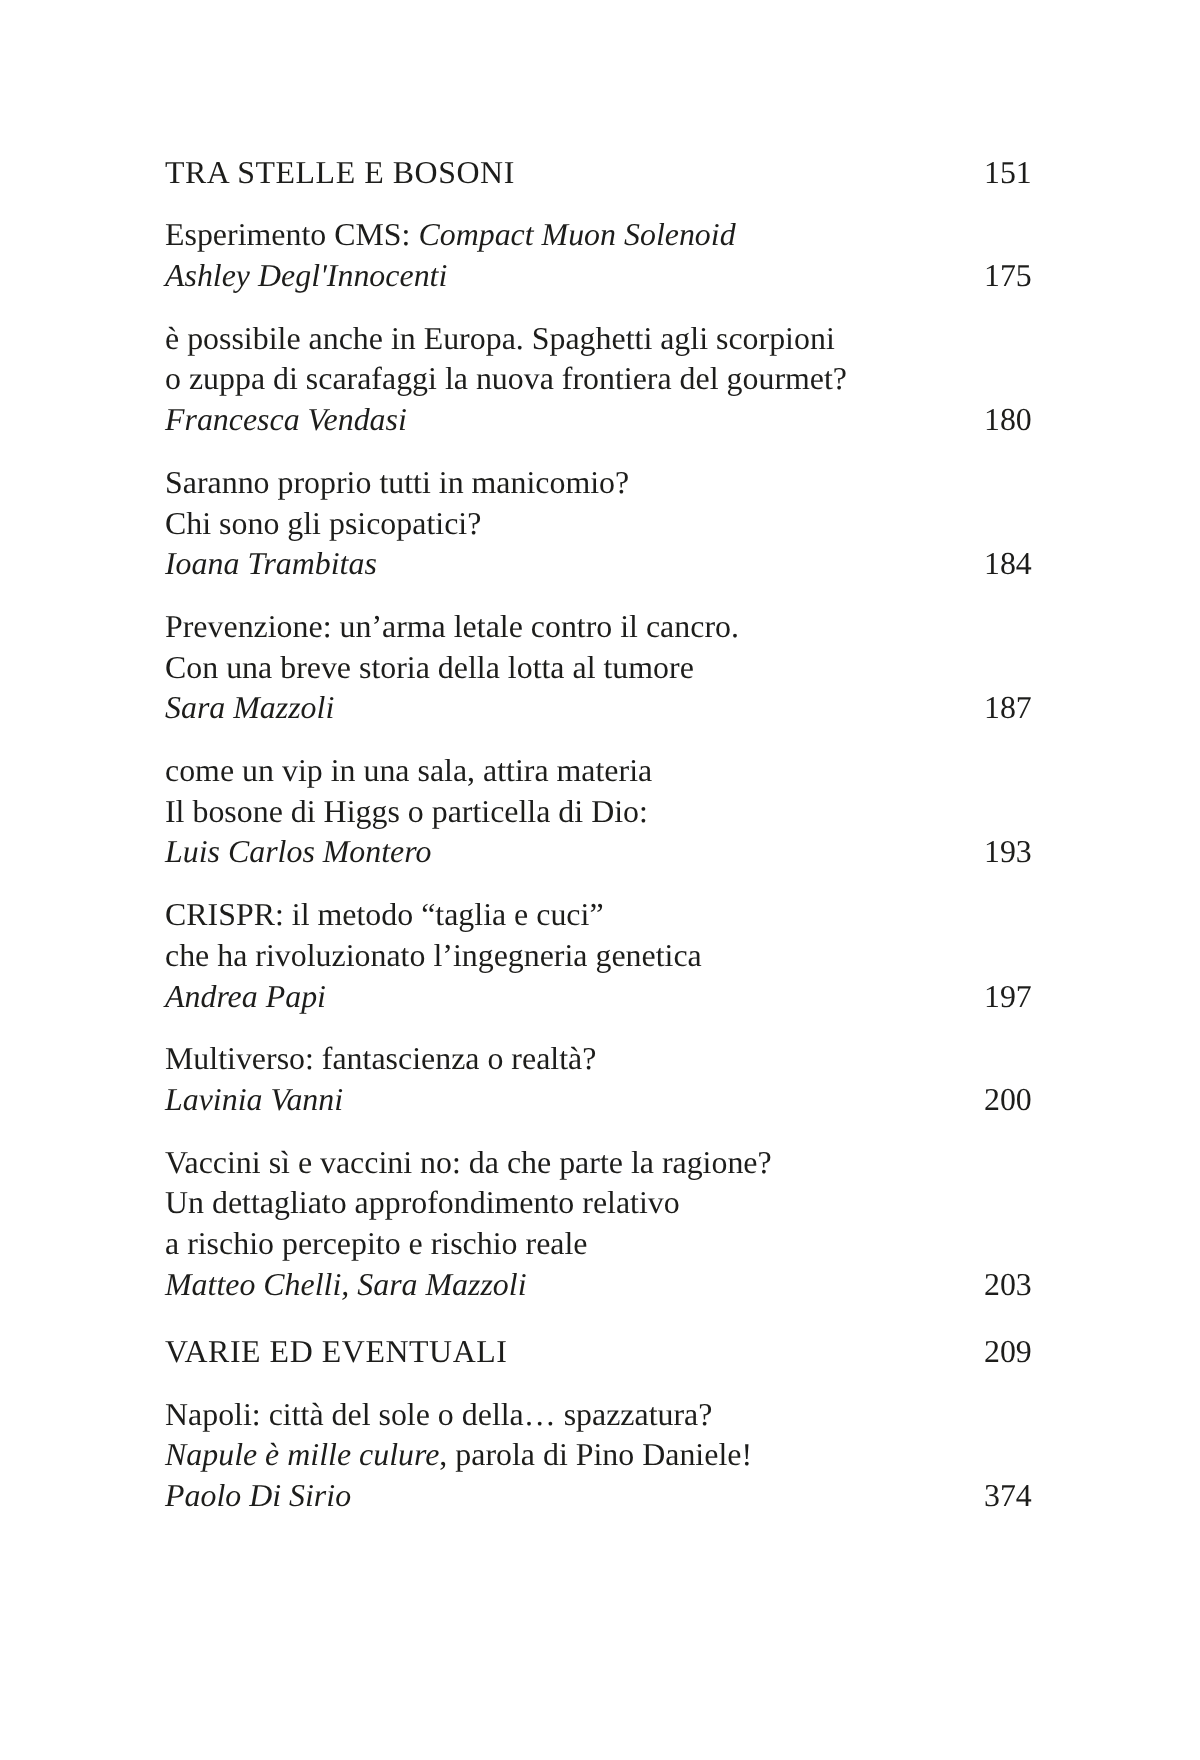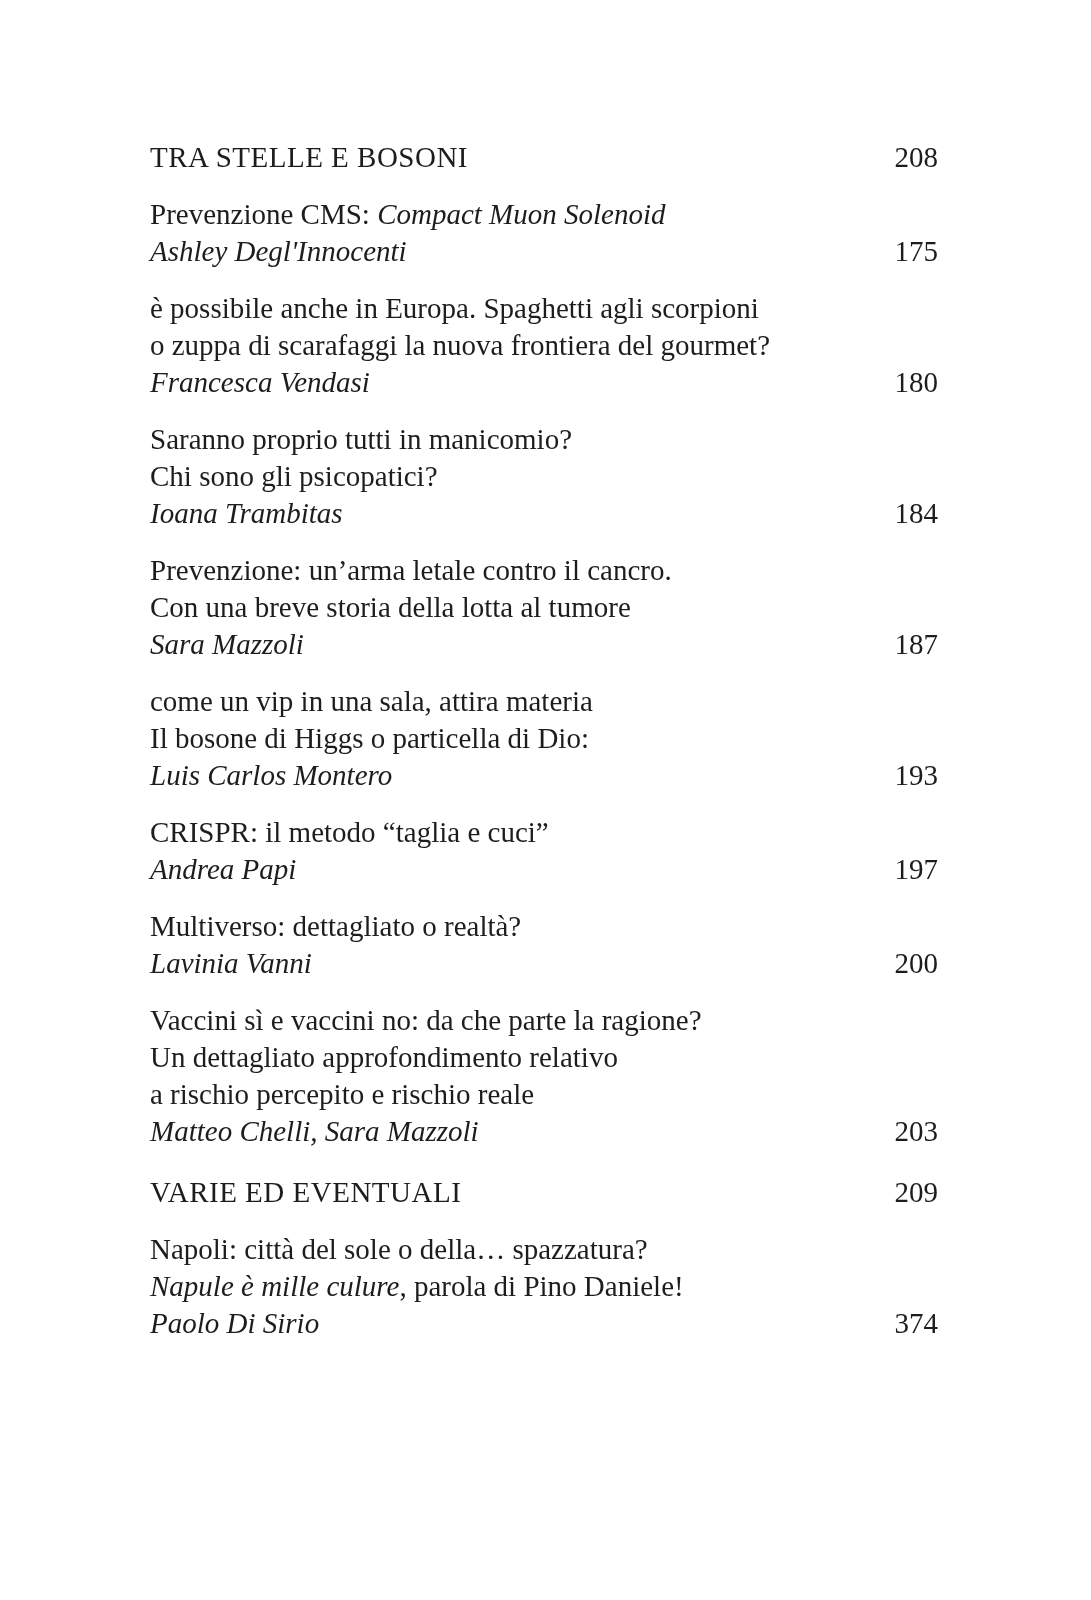--- a/index.html
+++ b/index.html
@@ -45,24 +45,24 @@
     font-size: 29px;
     flex: 0 0 auto;
     padding-left: 20px;
   }
 </style>
 </head>
 <body>
 
 <div class="toc" id="toc-root">
     <div class="entry section">
-      <div class="line"><span class="line-text"><span class="seg">TRA STELLE E BOSONI</span></span><span class="page-num">208</span></div>
+      <div class="line"><span class="line-text"><span class="seg">TRA STELLE E BOSONI</span></span><span class="page-num">151</span></div>
     </div>
     <div class="entry article">
-      <div class="line"><span class="line-text"><span class="seg">Prevenzione CMS: </span><span class="seg italic">Compact Muon Solenoid</span></span></div>
+      <div class="line"><span class="line-text"><span class="seg">Esperimento CMS: </span><span class="seg italic">Compact Muon Solenoid</span></span></div>
       <div class="line"><span class="line-text"><span class="seg italic">Ashley Degl'Innocenti</span></span><span class="page-num">175</span></div>
     </div>
     <div class="entry article">
       <div class="line"><span class="line-text"><span class="seg">è possibile anche in Europa. Spaghetti agli scorpioni</span></span></div>
       <div class="line"><span class="line-text"><span class="seg">o zuppa di scarafaggi la nuova frontiera del gourmet?</span></span></div>
       <div class="line"><span class="line-text"><span class="seg italic">Francesca Vendasi</span></span><span class="page-num">180</span></div>
     </div>
     <div class="entry article">
       <div class="line"><span class="line-text"><span class="seg">Saranno proprio tutti in manicomio?</span></span></div>
       <div class="line"><span class="line-text"><span class="seg">Chi sono gli psicopatici?</span></span></div>
@@ -73,24 +73,25 @@
       <div class="line"><span class="line-text"><span class="seg">Con una breve storia della lotta al tumore</span></span></div>
       <div class="line"><span class="line-text"><span class="seg italic">Sara Mazzoli</span></span><span class="page-num">187</span></div>
     </div>
     <div class="entry article">
       <div class="line"><span class="line-text"><span class="seg">come un vip in una sala, attira materia</span></span></div>
       <div class="line"><span class="line-text"><span class="seg">Il bosone di Higgs o particella di Dio:</span></span></div>
       <div class="line"><span class="line-text"><span class="seg italic">Luis Carlos Montero</span></span><span class="page-num">193</span></div>
     </div>
     <div class="entry article">
       <div class="line"><span class="line-text"><span class="seg">CRISPR: il metodo “taglia e cuci”</span></span></div>
+      <div class="line"><span class="line-text"><span class="seg">che ha rivoluzionato l’ingegneria genetica</span></span></div>
       <div class="line"><span class="line-text"><span class="seg italic">Andrea Papi</span></span><span class="page-num">197</span></div>
     </div>
     <div class="entry article">
-      <div class="line"><span class="line-text"><span class="seg">Multiverso: dettagliato o realtà?</span></span></div>
+      <div class="line"><span class="line-text"><span class="seg">Multiverso: fantascienza o realtà?</span></span></div>
       <div class="line"><span class="line-text"><span class="seg italic">Lavinia Vanni</span></span><span class="page-num">200</span></div>
     </div>
     <div class="entry article">
       <div class="line"><span class="line-text"><span class="seg">Vaccini sì e vaccini no: da che parte la ragione?</span></span></div>
       <div class="line"><span class="line-text"><span class="seg">Un dettagliato approfondimento relativo</span></span></div>
       <div class="line"><span class="line-text"><span class="seg">a rischio percepito e rischio reale</span></span></div>
       <div class="line"><span class="line-text"><span class="seg italic">Matteo Chelli, Sara Mazzoli</span></span><span class="page-num">203</span></div>
     </div>
     <div class="entry section">
       <div class="line"><span class="line-text"><span class="seg">VARIE ED EVENTUALI</span></span><span class="page-num">209</span></div>

